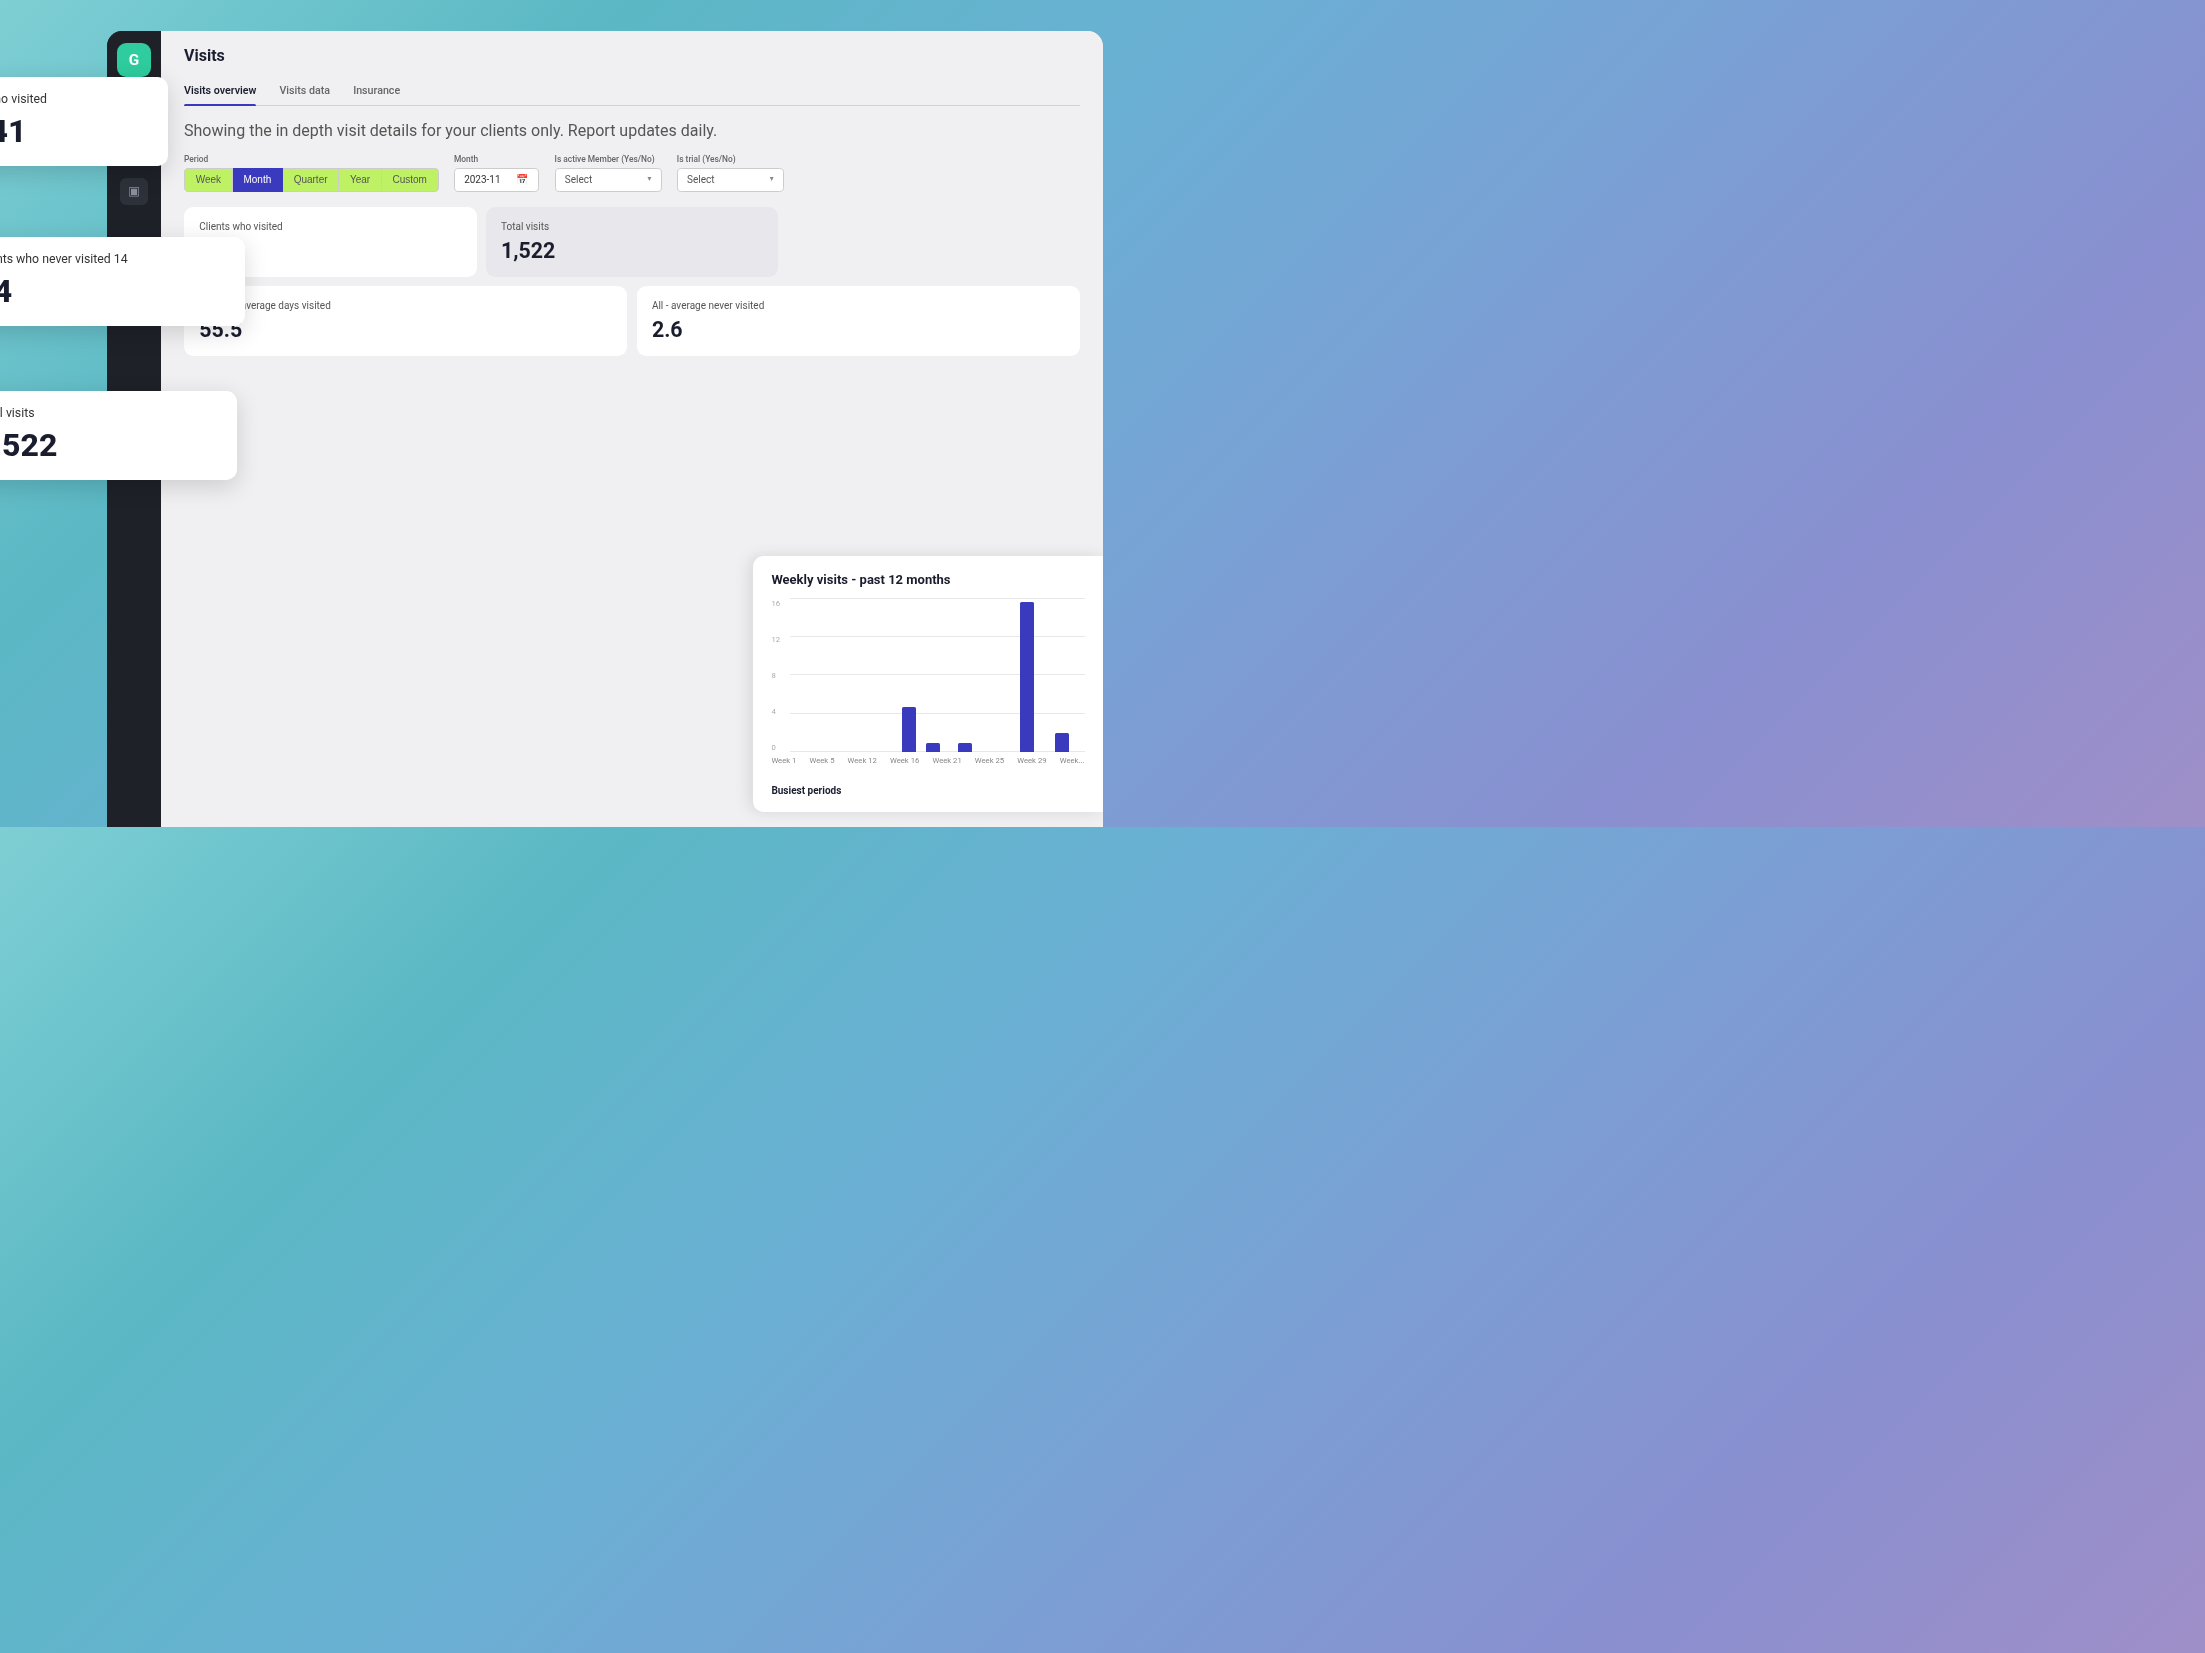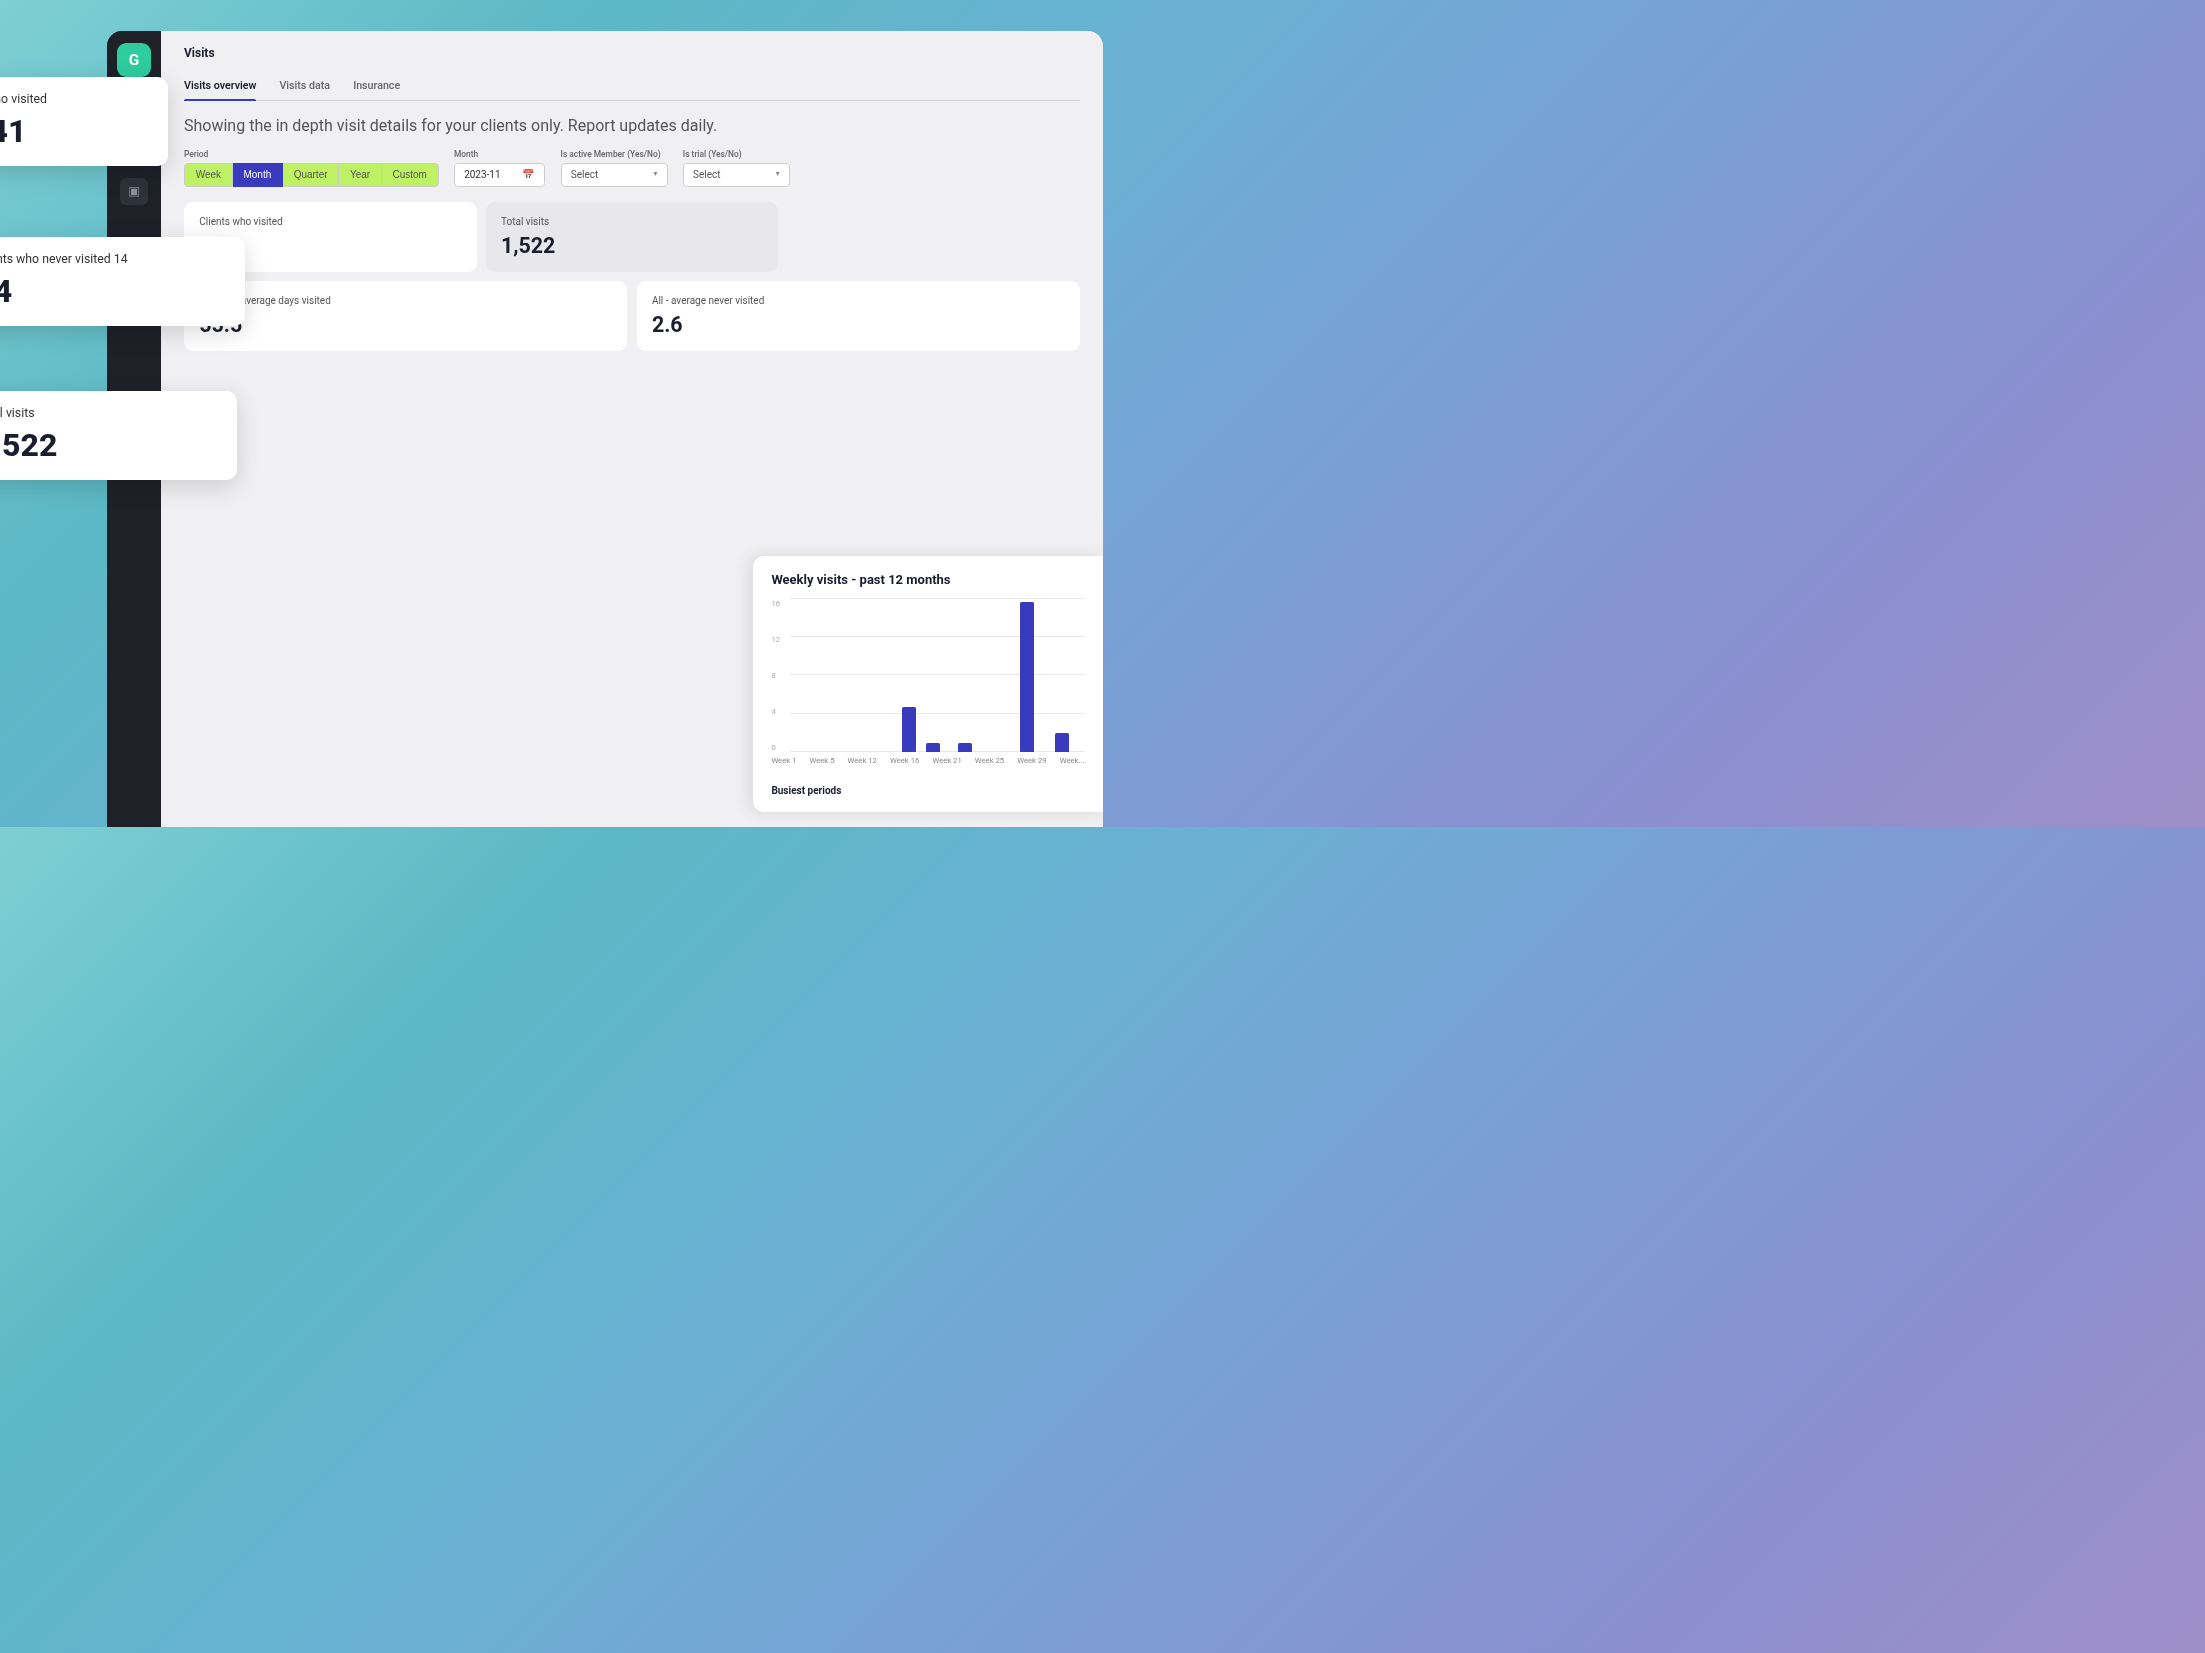--- a/index.html
+++ b/index.html
@@ -74,21 +74,21 @@
       background: #f0f0f2;
       overflow: hidden;
     }
 
     .top-bar {
       background: #f0f0f2;
       padding: 15.3px 23px 0 23px;
     }
 
     .page-title {
-      font-size: 12px;
+      font-size: 16px;
       font-weight: 700;
       color: #1a1d2e;
       margin-bottom: 11.5px;
     }
 
     .tabs {
       display: flex;
       gap: 23px;
       border-bottom: 0.8px solid #d0d0d8;
     }
@@ -170,21 +170,21 @@
 
     .date-input {
       display: flex;
       align-items: flex-start;
       background: white;
       border: 0.8px solid #ccc;
       border-radius: 4.6px;
       padding: 5.4px 9.2px;
       font-size: 10px;
       color: #333;
-      gap: 22px;
+      gap: 16px;
     }
 
     .select-dropdown {
       display: flex;
       align-items: flex-start;
       background: white;
       border: 0.8px solid #ccc;
       border-radius: 4.6px;
       padding: 5.4px 9.2px;
       font-size: 10px;

